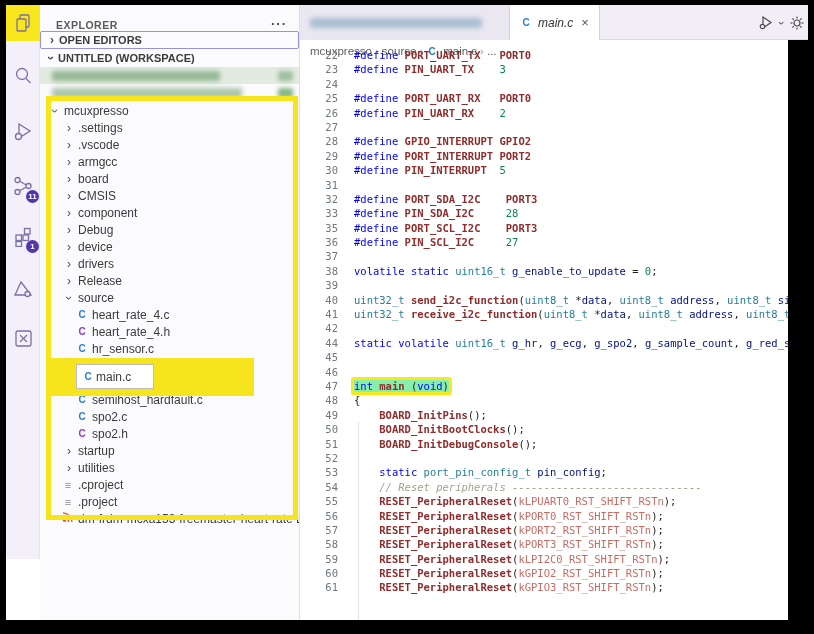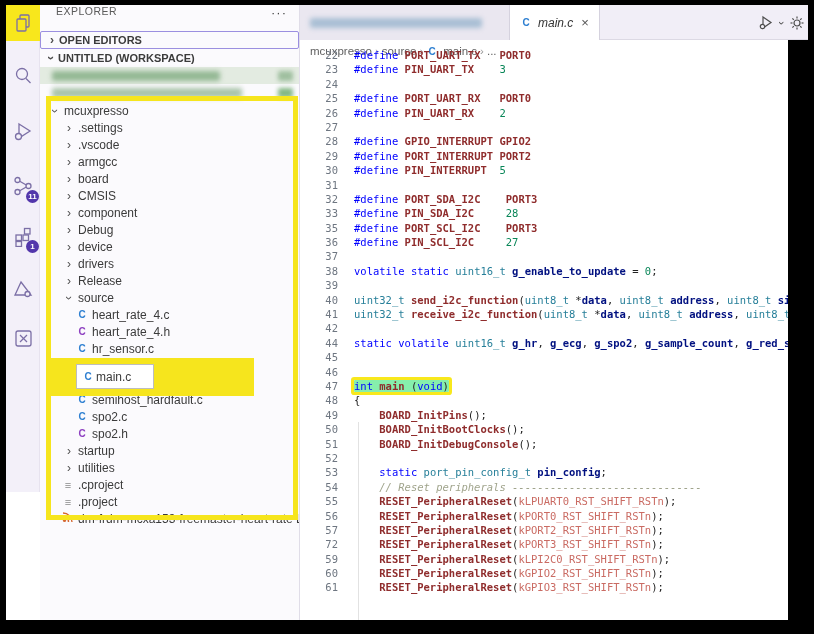--- a/index.html
+++ b/index.html
@@ -4,35 +4,35 @@
 <style>
   * { box-sizing: border-box; }
   html,body { margin:0; padding:0; background:#000; }
   body { width:814px; height:634px; overflow:hidden;
          font-family:"Liberation Sans", sans-serif; }
   .stage { position:relative; width:814px; height:634px; background:#000; }
   .window { position:absolute; left:6px; top:5px; width:802px; height:615px;
             background:#ffffff; overflow:hidden; }
 
   
-  .activitybar { position:absolute; left:0; top:0; width:34px; height:487px;
+  .activitybar { position:absolute; left:0; top:0; width:34px; height:554px;
                  background:#f3f0f9; border-right:1px solid #e7e3ef; }
   .ab-item { position:absolute; left:0; width:34px; height:36px;
              display:flex; align-items:center; justify-content:center; cursor:pointer; }
   .ab-hl { position:absolute; inset:0; background:#f8e71c; }
   .ab-item svg { position:relative; z-index:1; }
   .badge { position:absolute; right:1px; bottom:1px; z-index:2; min-width:13px; height:13px;
            border-radius:7px; background:#5236ab; color:#fff; font-size:8px; line-height:13px;
            text-align:center; padding:0 2px; font-weight:bold; }
 
   
   .sidebar { position:absolute; left:34px; top:0; width:260px; height:615px;
              background:#fbfafd; border-right:1px solid #e0dde8; overflow:hidden; }
-  .sb-header { height:26px; display:flex; align-items:flex-start; padding:0 12px 0 16px;
-               color:#5b5b5b; font-size:10.5px; letter-spacing:.5px; }
+  .sb-header { height:26px; display:flex; align-items:flex-end; padding:0 12px 0 16px;
+               color:#5b5b5b; font-size:10.5px; letter-spacing:.5px;font-weight:bold; }
   .sb-header .dots { margin-left:auto; color:#424242; font-size:13px; letter-spacing:1px; cursor:pointer; }
   .s-section { height:18px; display:flex; align-items:center; font-weight:bold;
                font-size:11px; color:#3b3b3b; padding-left:4px; cursor:pointer; }
   .s-section.focused { border:1px solid #9b8fe0; border-radius:2px; }
   .chev { display:inline-block; width:14px; text-align:center; color:#4f4f4f;
           font-size:12px; transform-origin:center; }
   .chev.open { transform:rotate(90deg); }
   .redacted { height:17px; display:flex; align-items:center; padding:0 6px 0 12px; cursor:pointer; }
   .redacted.sel { background:#e3ebe1; }
   .rblock { height:10px; border-radius:2px; filter:blur(2.5px); }
@@ -80,21 +80,21 @@
   .breadcrumb .crumb { cursor:pointer; }
 
   .code { position:absolute; left:4px; top:43px; right:0;
           font-family:"DejaVu Sans Mono", monospace; font-size:10.5px; }
   .cl { height:14.4px; line-height:14.4px; white-space:pre; }
   .ln { display:inline-block; width:34px; text-align:right; margin-right:16px;
         color:#6e7681; cursor:pointer; }
   .tk-p { color:#222222; }
   .tk-k { color:#0000ff; }
   .tk-t { color:#267f99; }
-  .tk-v { color:#001080;font-weight:bold; }
+  .tk-v { color:#001080; }
   .tk-n { color:#098658; }
   .tk-m { color:#8f2c2c; font-weight:bold; }
   .tk-f { color:#8f2c2c; font-weight:bold; }
   .tk-e { color:#ca6b63;text-align:right; }
   .tk-c { color:#a0a48c; font-style:italic; }
   .hl { background:#86efac; box-shadow:0 0 0 3px #f8e81c; border-radius:1px; }
   .indent-guide { position:absolute; left:58px; top:417px; height:202px;
                   border-left:1px solid #e2e2e2; }
 
   
@@ -369,21 +369,21 @@
             <div class="cl"><span class="ln">48</span><span class="lc"><span class="tk-p">{</span></span></div>
             <div class="cl"><span class="ln">49</span><span class="lc"><span class="tk-p">    </span><span class="tk-f">BOARD_InitPins</span><span class="tk-p">();</span></span></div>
             <div class="cl"><span class="ln">50</span><span class="lc"><span class="tk-p">    </span><span class="tk-f">BOARD_InitBootClocks</span><span class="tk-p">();</span></span></div>
             <div class="cl"><span class="ln">51</span><span class="lc"><span class="tk-p">    </span><span class="tk-f">BOARD_InitDebugConsole</span><span class="tk-p">();</span></span></div>
             <div class="cl"><span class="ln">52</span><span class="lc"></span></div>
             <div class="cl"><span class="ln">53</span><span class="lc"><span class="tk-p">    </span><span class="tk-k">static</span><span class="tk-p"> </span><span class="tk-t">port_pin_config_t</span><span class="tk-p"> </span><span class="tk-v">pin_config</span><span class="tk-p">;</span></span></div>
             <div class="cl"><span class="ln">54</span><span class="lc"><span class="tk-p">    </span><span class="tk-c">// Reset peripherals ------------------------------</span></span></div>
             <div class="cl"><span class="ln">55</span><span class="lc"><span class="tk-p">    </span><span class="tk-f">RESET_PeripheralReset</span><span class="tk-p">(</span><span class="tk-e">kLPUART0_RST_SHIFT_RSTn</span><span class="tk-p">);</span></span></div>
             <div class="cl"><span class="ln">56</span><span class="lc"><span class="tk-p">    </span><span class="tk-f">RESET_PeripheralReset</span><span class="tk-p">(</span><span class="tk-e">kPORT0_RST_SHIFT_RSTn</span><span class="tk-p">);</span></span></div>
             <div class="cl"><span class="ln">57</span><span class="lc"><span class="tk-p">    </span><span class="tk-f">RESET_PeripheralReset</span><span class="tk-p">(</span><span class="tk-e">kPORT2_RST_SHIFT_RSTn</span><span class="tk-p">);</span></span></div>
-            <div class="cl"><span class="ln">72</span><span class="lc"><span class="tk-p">    </span><span class="tk-f">RESET_PeripheralReset</span><span class="tk-p">(</span><span class="tk-e">kPORT3_RST_SHIFT_RSTn</span><span class="tk-p">);</span></span></div>
+            <div class="cl"><span class="ln">58</span><span class="lc"><span class="tk-p">    </span><span class="tk-f">RESET_PeripheralReset</span><span class="tk-p">(</span><span class="tk-e">kPORT3_RST_SHIFT_RSTn</span><span class="tk-p">);</span></span></div>
             <div class="cl"><span class="ln">59</span><span class="lc"><span class="tk-p">    </span><span class="tk-f">RESET_PeripheralReset</span><span class="tk-p">(</span><span class="tk-e">kLPI2C0_RST_SHIFT_RSTn</span><span class="tk-p">);</span></span></div>
             <div class="cl"><span class="ln">60</span><span class="lc"><span class="tk-p">    </span><span class="tk-f">RESET_PeripheralReset</span><span class="tk-p">(</span><span class="tk-e">kGPIO2_RST_SHIFT_RSTn</span><span class="tk-p">);</span></span></div>
             <div class="cl"><span class="ln">61</span><span class="lc"><span class="tk-p">    </span><span class="tk-f">RESET_PeripheralReset</span><span class="tk-p">(</span><span class="tk-e">kGPIO3_RST_SHIFT_RSTn</span><span class="tk-p">);</span></span></div>
           </div>
       </div>
     </div>
   </div>
 
   <div class="strip" style="left:0;top:0;width:814px;height:5px"></div>
   <div class="strip" style="left:0;top:0;width:6px;height:634px"></div>

